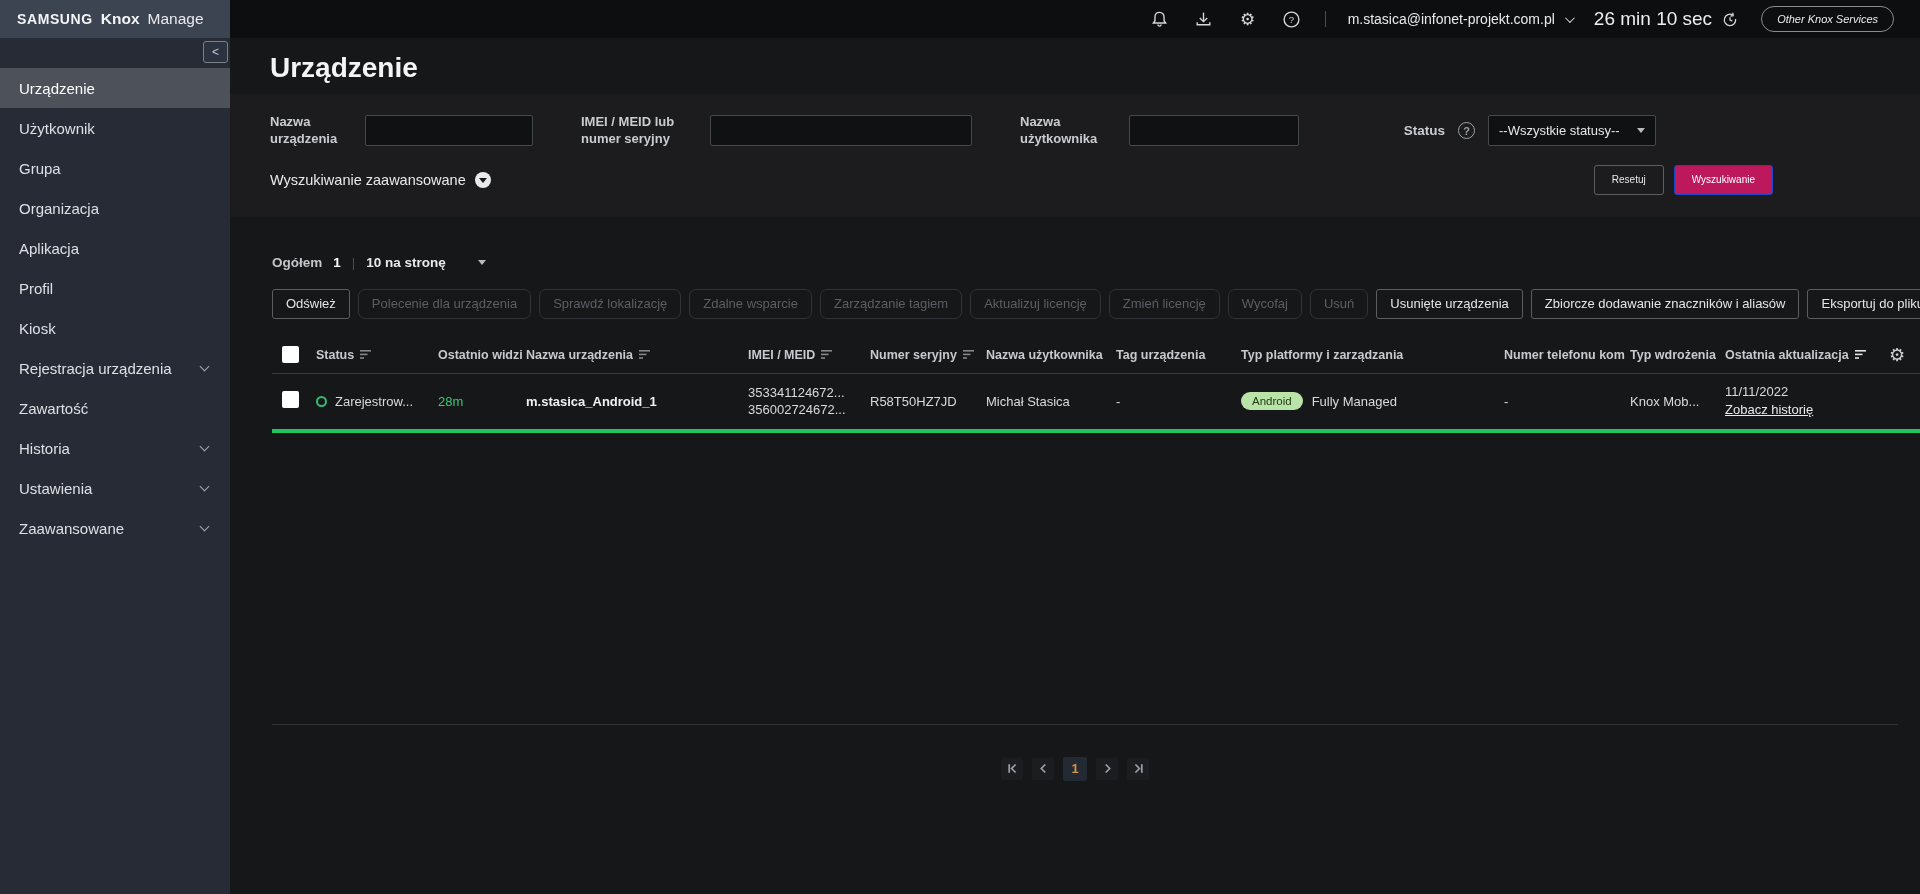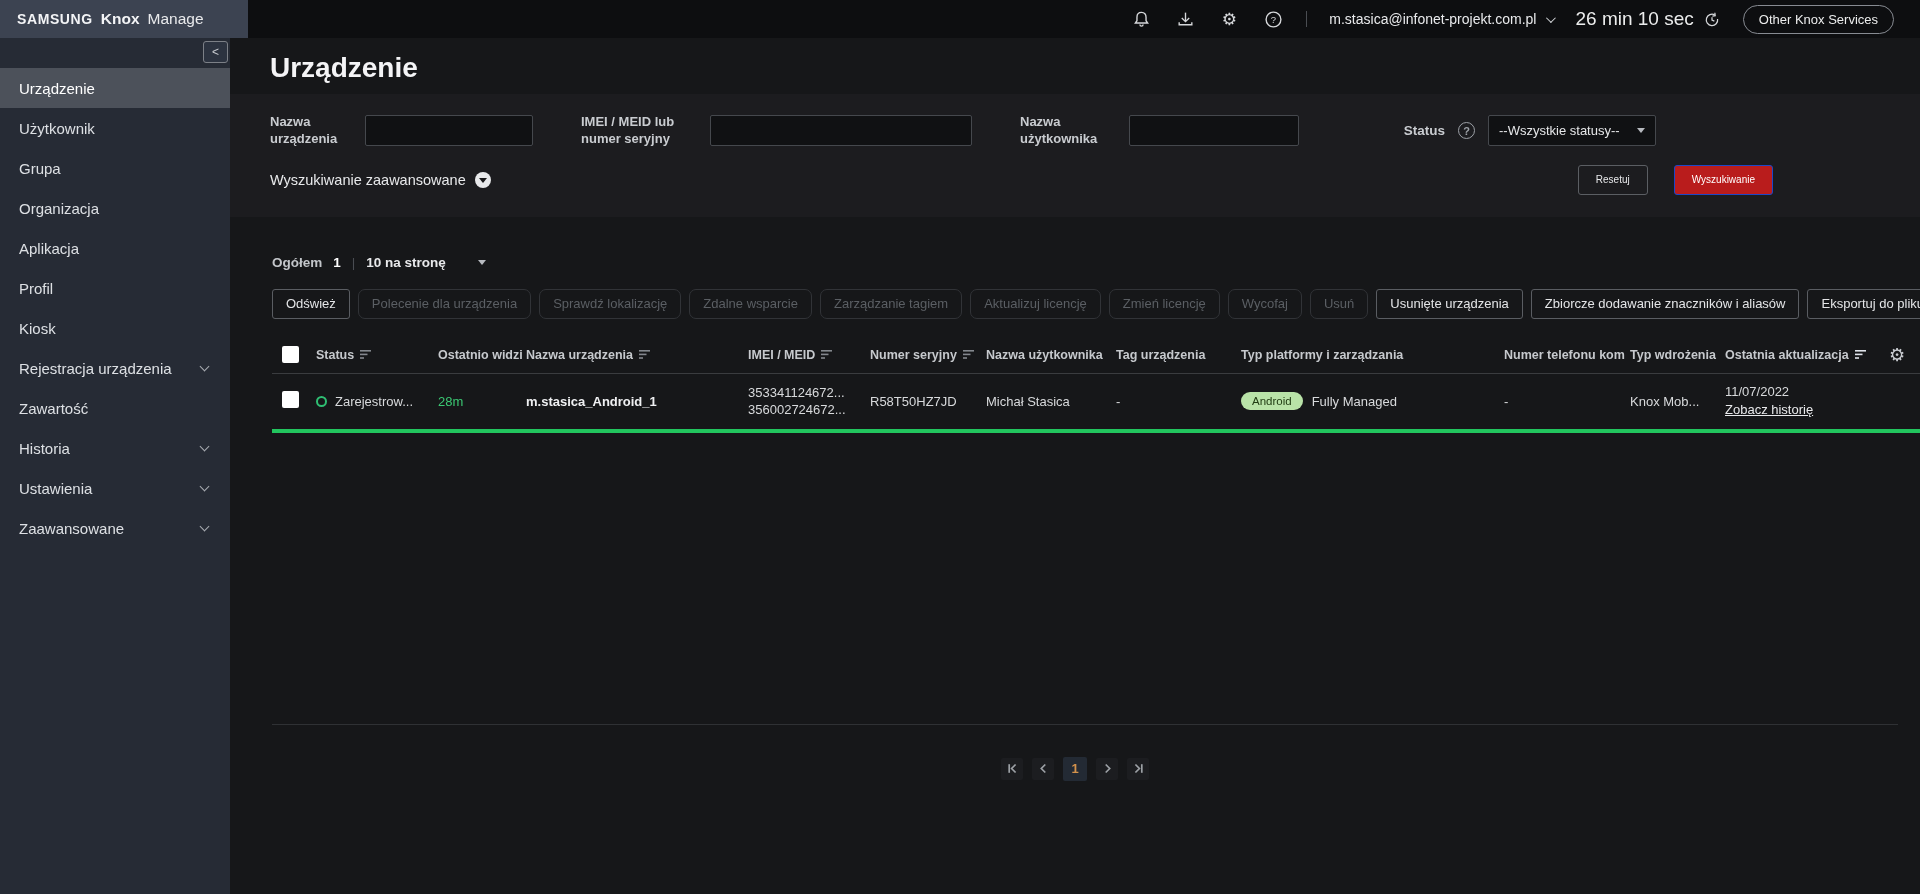--- a/index.html
+++ b/index.html
@@ -2,33 +2,33 @@
 <html><head>
 <meta charset="utf-8">
 <style>
   * { margin:0; padding:0; box-sizing:border-box; }
   html,body { width:1920px; height:894px; overflow:hidden; }
   body { background:#161719; font-family:"Liberation Sans", sans-serif; color:#e8e9eb; }
   button { font-family:inherit; cursor:pointer; }
 
   
   .topbar { position:absolute; top:0; left:0; width:1920px; height:38px; background:#0d0e10; display:flex; align-items:center; }
-  .logo-area { width:248px; height:38px; background:#3c4351; display:flex; align-items:center; padding-left:17px; gap:8px; flex:0 0 auto; }
+  .logo-area { width:230px; height:38px; background:#3c4351; display:flex; align-items:center; padding-left:17px; gap:8px; flex:0 0 auto; }
   .brand-samsung { font-weight:800; font-size:14px; letter-spacing:.6px; color:#f3f4f6; }
   .brand-knox { font-weight:700; font-size:15.5px; color:#f3f4f6; }
   .brand-manage { font-weight:400; font-size:15.5px; color:#e9eaec; }
   .header-right { margin-left:auto; display:flex; align-items:center; gap:22px; padding-right:26px; }
   .hicon { width:22px; height:22px; display:flex; align-items:center; justify-content:center; background:none; border:none; color:#d6d8db; }
   .hicon svg { stroke:#d6d8db; fill:none; stroke-width:1.3; }
   .gear-glyph { font-size:17px; color:#d6d8db; line-height:1; }
   .h-divider { width:1px; height:16px; background:#4a4d52; }
   .account { display:flex; align-items:center; gap:10px; background:none; border:none; color:#e9eaec; font-size:14px; }
   .chev-sm { width:7px; height:7px; border-right:1.6px solid #cfd2d6; border-bottom:1.6px solid #cfd2d6; transform:rotate(45deg) translateY(-2px); }
   .timer { display:flex; align-items:center; gap:9px; font-size:19px; color:#eceded; }
-  .pill-btn { background:transparent; border:1px solid #878b92; border-radius:16px; color:#eceded; font-size:13px; padding:6px 15px; }
+  .pill-btn { background:transparent; border:1px solid #878b92; border-radius:16px; color:#eceded; font-size:11px; padding:6px 15px;font-style:italic; }
 
   
   .sidebar { position:absolute; top:38px; left:0; width:230px; height:856px; background:#262b35; }
   .collapse-btn { position:absolute; top:3px; right:2px; width:25px; height:22px; background:#2c3340; border:1px solid #7c8087; border-radius:3px; color:#c9ccd1; font-size:12px; line-height:1; display:flex; align-items:center; justify-content:center; }
   .nav { margin-top:30px; }
   .nav-item { height:40px; display:flex; align-items:center; padding:0 22px 0 19px; color:#dde0e4; font-size:15px; cursor:pointer; }
   .nav-item.active { background:#4c515a; color:#ffffff; }
   .chev { width:7px; height:7px; border-right:1.5px solid #a7abb1; border-bottom:1.5px solid #a7abb1; transform:rotate(45deg); margin-left:auto; margin-top:-3px; }
 
   
@@ -52,21 +52,21 @@
   .fselect { width:168px; height:31px; border:1px solid #45484d; background:#101113; border-radius:2px; display:flex; align-items:center; justify-content:space-between; padding:0 10px; font-size:13px; color:#e6e7e9; }
   .caret-down { width:0; height:0; border-left:4.5px solid transparent; border-right:4.5px solid transparent; border-top:5.5px solid #b7bac0; }
 
   .filter-actions { display:flex; align-items:center; margin-top:17px; padding-right:147px; }
   .advanced { display:flex; align-items:center; gap:9px; background:none; border:none; color:#e8e9eb; font-size:14.5px; }
   .adv-circle { position:relative; width:16px; height:16px; border-radius:50%; background:#e8e9eb; }
   .adv-circle::after { content:""; position:absolute; left:4px; top:6px; border-left:4px solid transparent; border-right:4px solid transparent; border-top:5px solid #18181a; }
   .actions { margin-left:auto; display:flex; gap:10px; }
   .btn { height:30px; padding:0 17px; border-radius:3px; font-size:10px; }
   .btn-secondary { background:transparent; border:1px solid #5b5e63; color:#e8e9eb; }
-  .btn-primary { background:#b91c1c; border:1px solid #1c47c8; color:#ffffff;margin-left:16px; }
+  .btn-primary { background:#be185d; border:1px solid #1c47c8; color:#ffffff; }
 
   
   .list-area { padding-left:42px; }
   .list-meta { margin-top:36px; display:flex; align-items:center; gap:11px; font-size:13.5px; height:20px; }
   .meta-label { color:#c3c6ca; font-weight:700; }
   .meta-value { color:#ffffff; font-weight:700; }
   .meta-divider { color:#4a4d52; }
   .page-size { display:flex; align-items:center; background:none; border:none; color:#e8e9eb; font-size:13.5px; font-weight:700; }
   .page-size .caret-down { margin-left:32px; }
 
@@ -344,21 +344,21 @@
       <div>R58T50HZ7JD</div>
       <div>Michał Stasica</div>
       <div>-</div>
       <div class="platform-cell">
         <span class="badge">Android</span>
         <span>Fully Managed</span>
       </div>
       <div>-</div>
       <div>Knox Mob...</div>
       <div class="update-cell">
-        <div>11/07/2022</div>
+        <div>11/11/2022</div>
         <a class="link">Zobacz historię</a>
       </div>
       <div></div>
     </div>
 
     <div class="table-spacer"></div>
 
     <div class="pagination">
       <button class="pg-btn">
         <svg width="11" height="11" viewBox="0 0 11 11">

